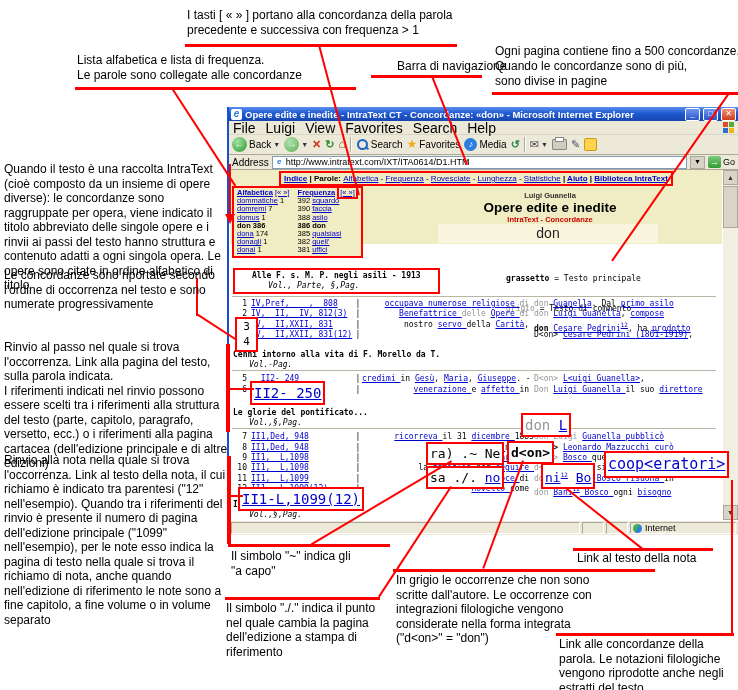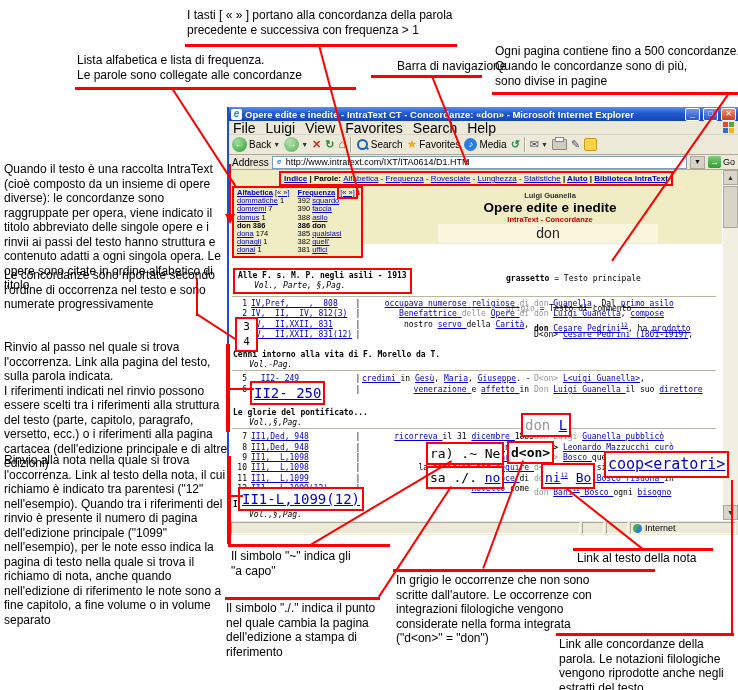--- a/index.html
+++ b/index.html
@@ -92,21 +92,21 @@
   #wordlist .cur{color:#000;font-weight:bold;text-decoration:none;}
   .arr-box{border:2px solid #f00;padding:0 1px;}
   .ph{position:absolute;left:150px;width:340px;text-align:center;font-family:"Liberation Sans",sans-serif;}
   #donstrip{position:absolute;left:208px;top:54px;width:220px;height:19px;background:#f9f6dd;
             text-align:center;font-size:14px;line-height:19px;color:#222;font-family:"Liberation Sans",sans-serif;}
   #legend{position:absolute;left:276px;top:84px;font-size:8px;line-height:10px;white-space:pre;}
   .hr{position:absolute;left:2px;width:484px;height:1px;background:#b9b6a8;}
   .sect{position:absolute;left:3px;font-size:8px;line-height:10px;color:#000;white-space:pre;}
   .sect .st{font-weight:bold;}
   .sect .sr{font-style:italic;margin-left:16px;}
-  .sect.boxed{border:2px solid #f00;padding:1px 3px;background:#fff;}
+  .sect.boxed{border:2px solid #f00;padding:1px 17px;background:#fff;}
   .crow{position:absolute;left:4px;display:flex;font-size:8px;line-height:10px;white-space:pre;}
   .crow .n{width:13px;text-align:right;color:#000;}
   .crow .ref{width:103px;margin-left:4px;color:#0000cc;text-decoration:underline;}
   .crow .bar{width:8px;text-align:center;color:#000;}
   .crow .lc{width:172px;text-align:right;}
   .ov{position:absolute;background:#fff;border:2px solid #f00;font-family:"DejaVu Sans Mono",monospace;
       white-space:pre;padding:0 2px;z-index:5;}
 </style>
 </head>
 <body>

